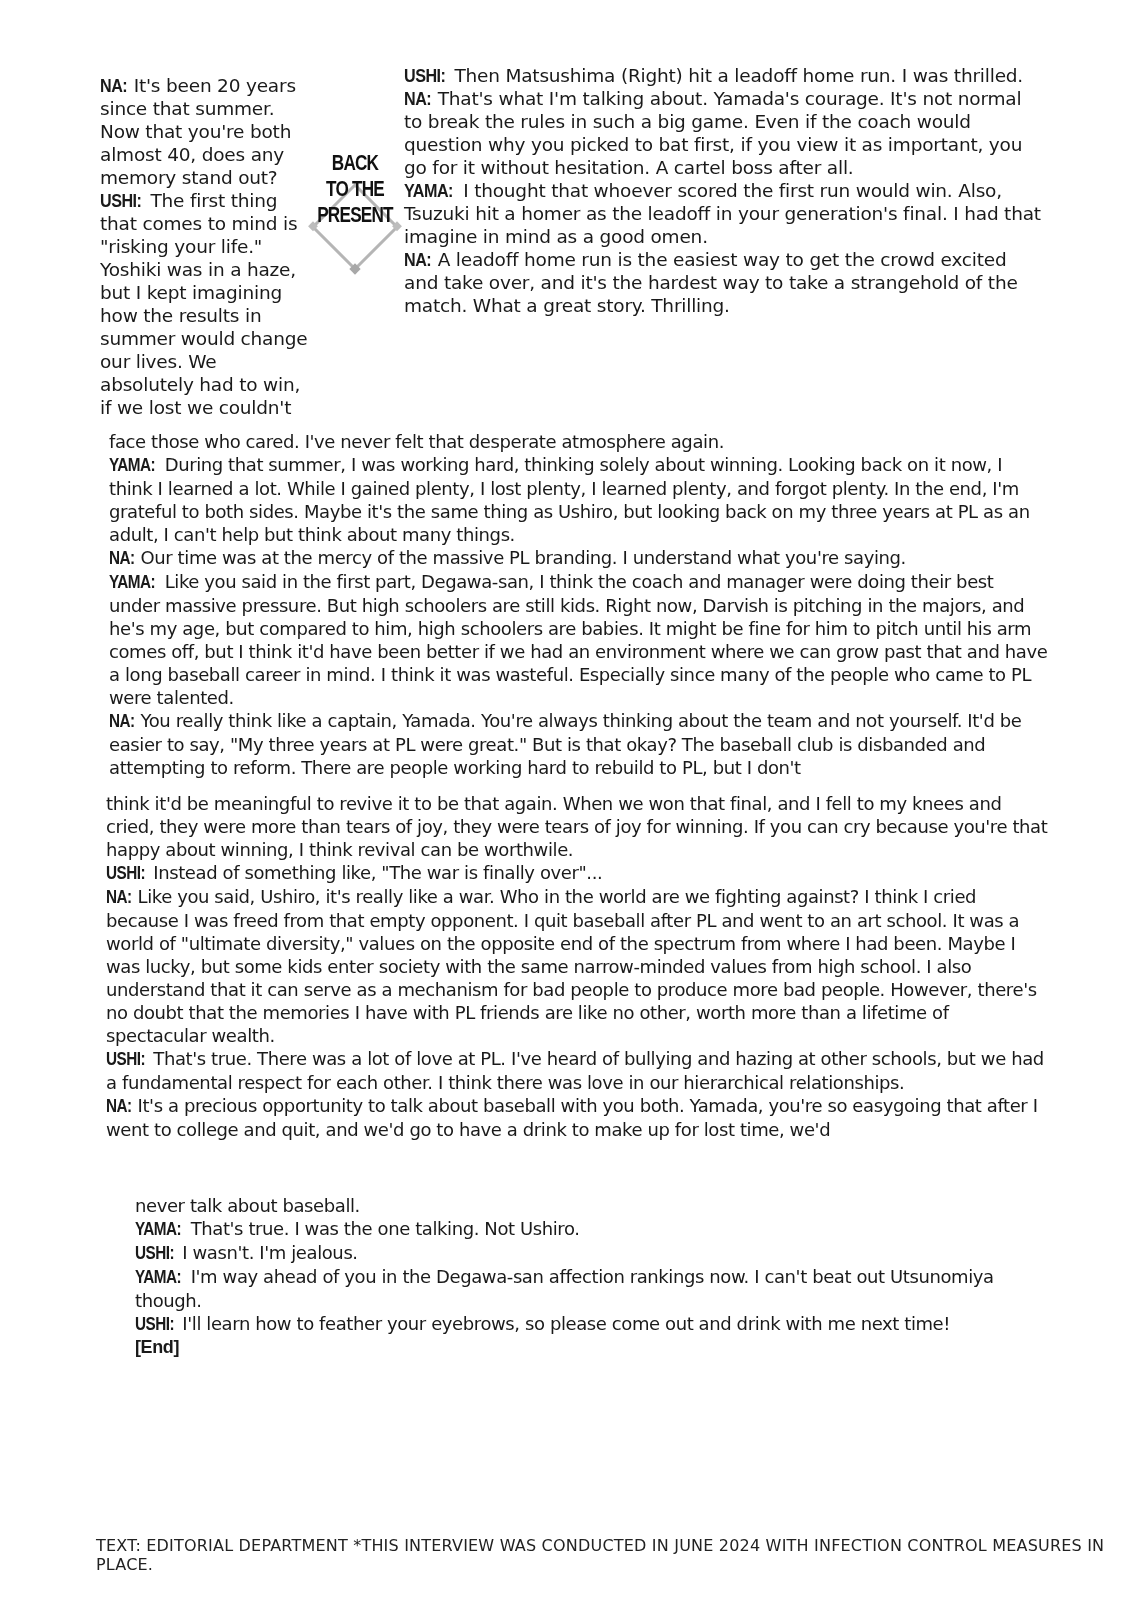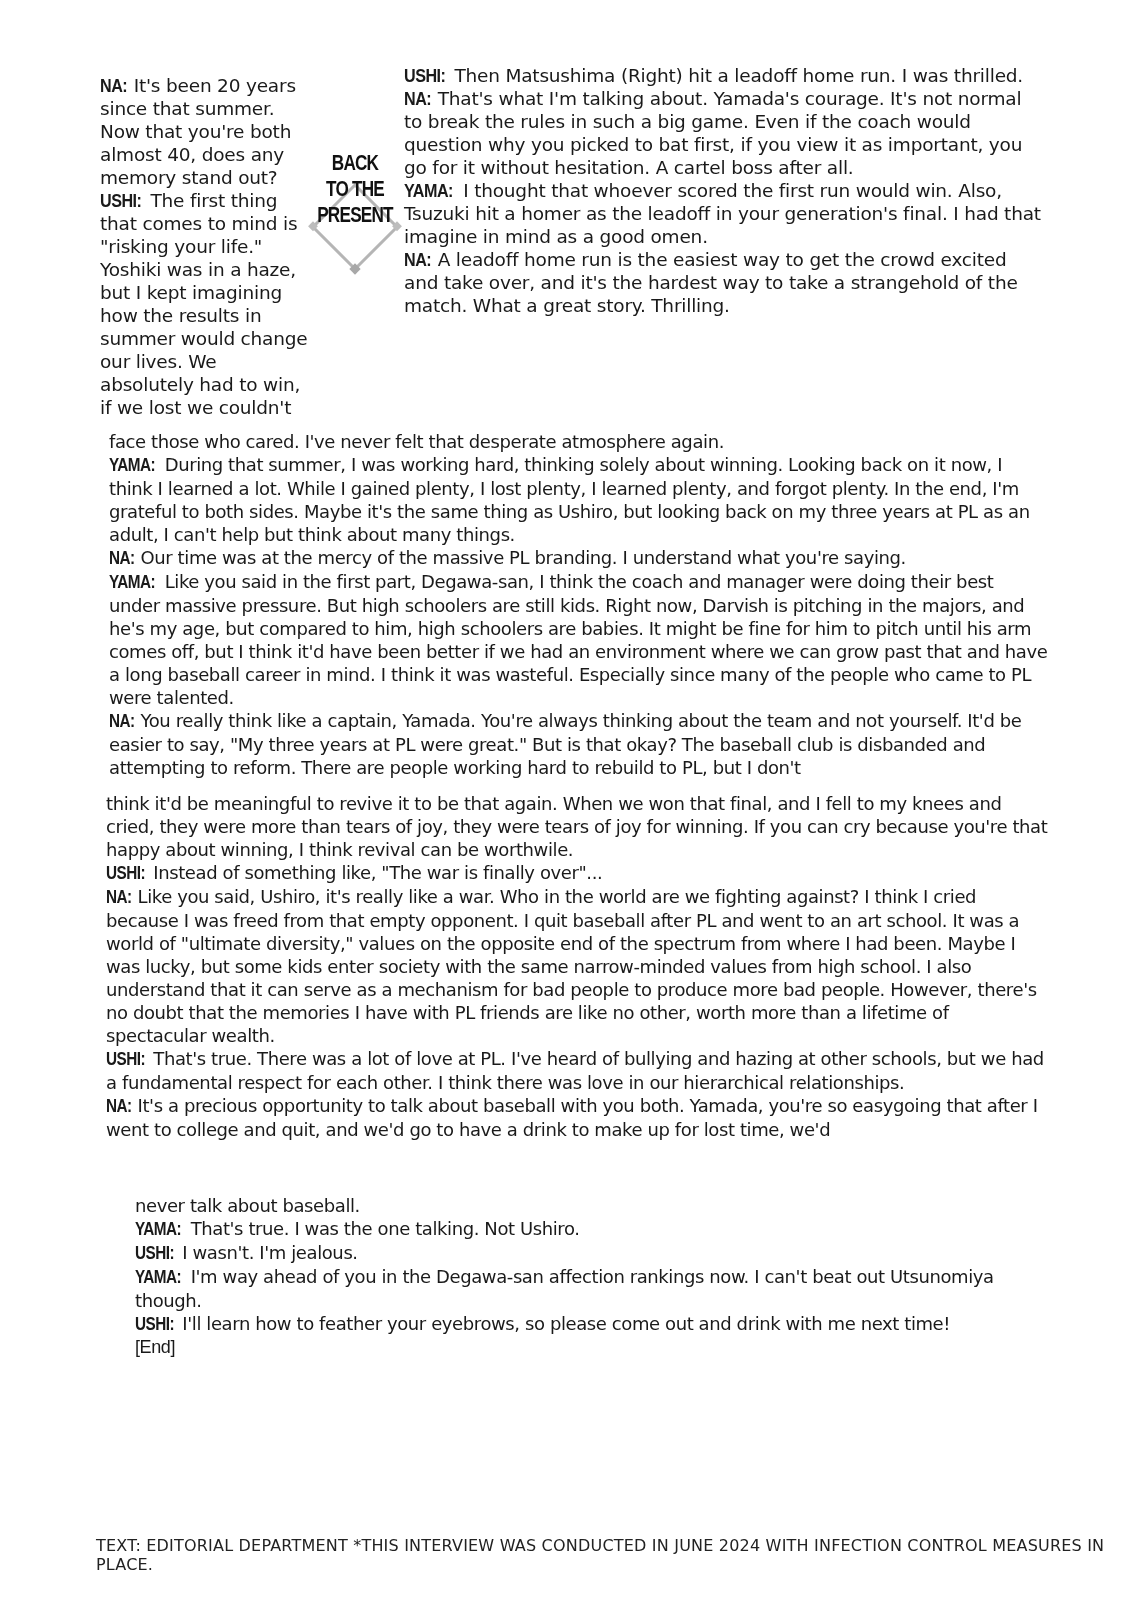--- a/index.html
+++ b/index.html
@@ -9,21 +9,21 @@
     .para p { margin: 0; }
     .spk { font-family: "Liberation Sans", sans-serif; font-weight: bold; font-size: 19px;
            letter-spacing: -0.6px; transform: scaleX(0.85); display: inline-block; transform-origin: left center;
            margin-right: -4px; }
     #col-left { left: 100px; top: 62px; width: 210px; margin-top: 12px; }
     #col-right { left: 404px; top: 64px; width: 640px; }
     #block-1 { left: 109px; top: 430px; width: 940px; font-size: 18px; letter-spacing: -0.4px; }
     #block-2 { left: 106px; top: 792px; width: 945px; font-size: 18px; letter-spacing: -0.4px; }
     #block-3 { left: 135px; top: 1158px; width: 910px; font-size: 18px; letter-spacing: -0.4px; margin-top: 36px; }
     #block-1 .spk, #block-2 .spk, #block-3 .spk { font-size: 18px; }
-    .end-mark { font-family: "Liberation Sans", sans-serif; font-weight: normal; font-size: 18px; }
+    .end-mark { font-family: "Liberation Sans", sans-serif; font-weight: bold; font-size: 18px; }
     #badge { position: absolute; left: 305px; top: 145px; width: 100px; height: 130px; }
     #badge svg { position: absolute; left: 0; top: 0; }
     #badge .title { position: absolute; left: 0; top: 5px; width: 100px; text-align: center;
                     font-family: "Liberation Sans", sans-serif; font-weight: bold; font-size: 22px;
                     line-height: 26px; letter-spacing: -1px; transform: scaleX(0.78); transform-origin: center;
                     color: #111; }
     #footer { position: absolute; left: 96px; top: 1536px; font-size: 16px; letter-spacing: 0.2px;
               text-transform: uppercase; color: #222; }
   </style>
 </head>

